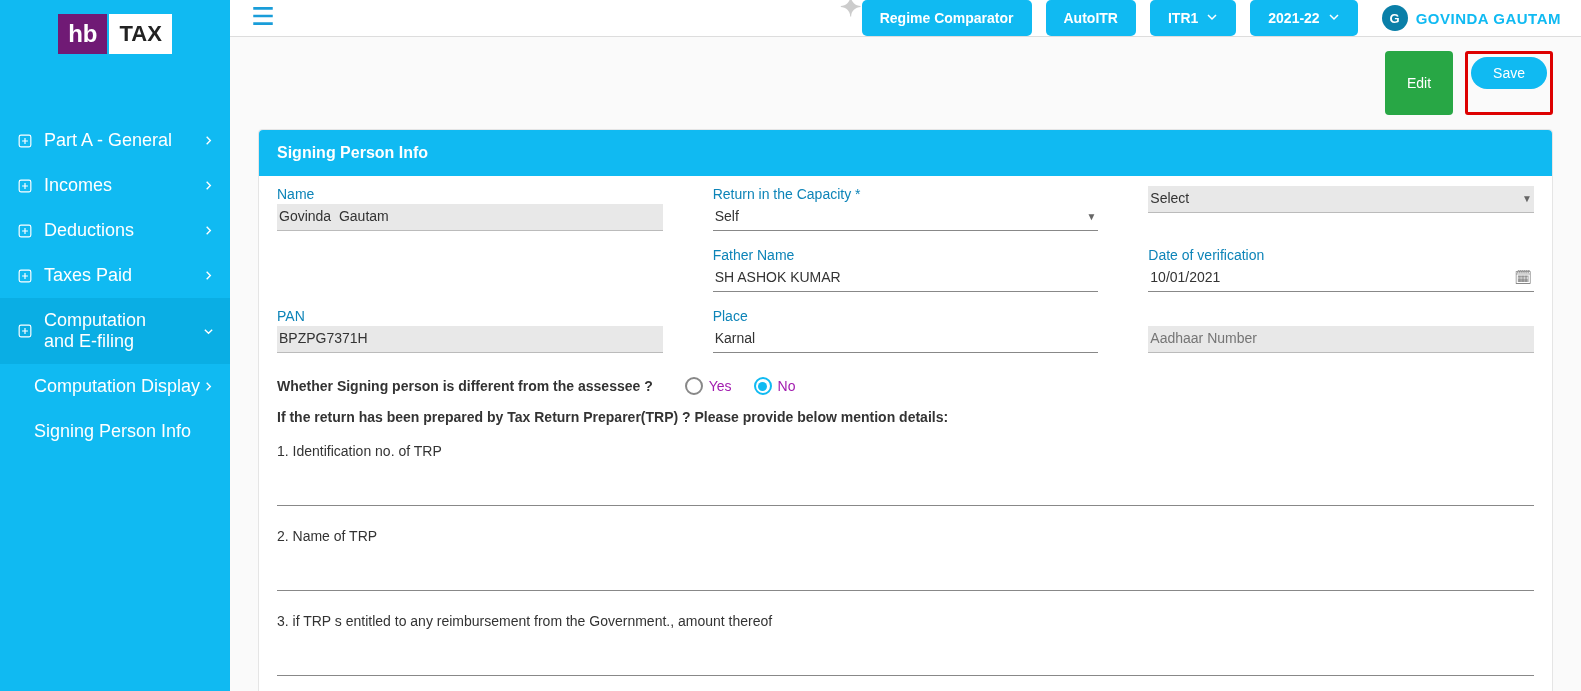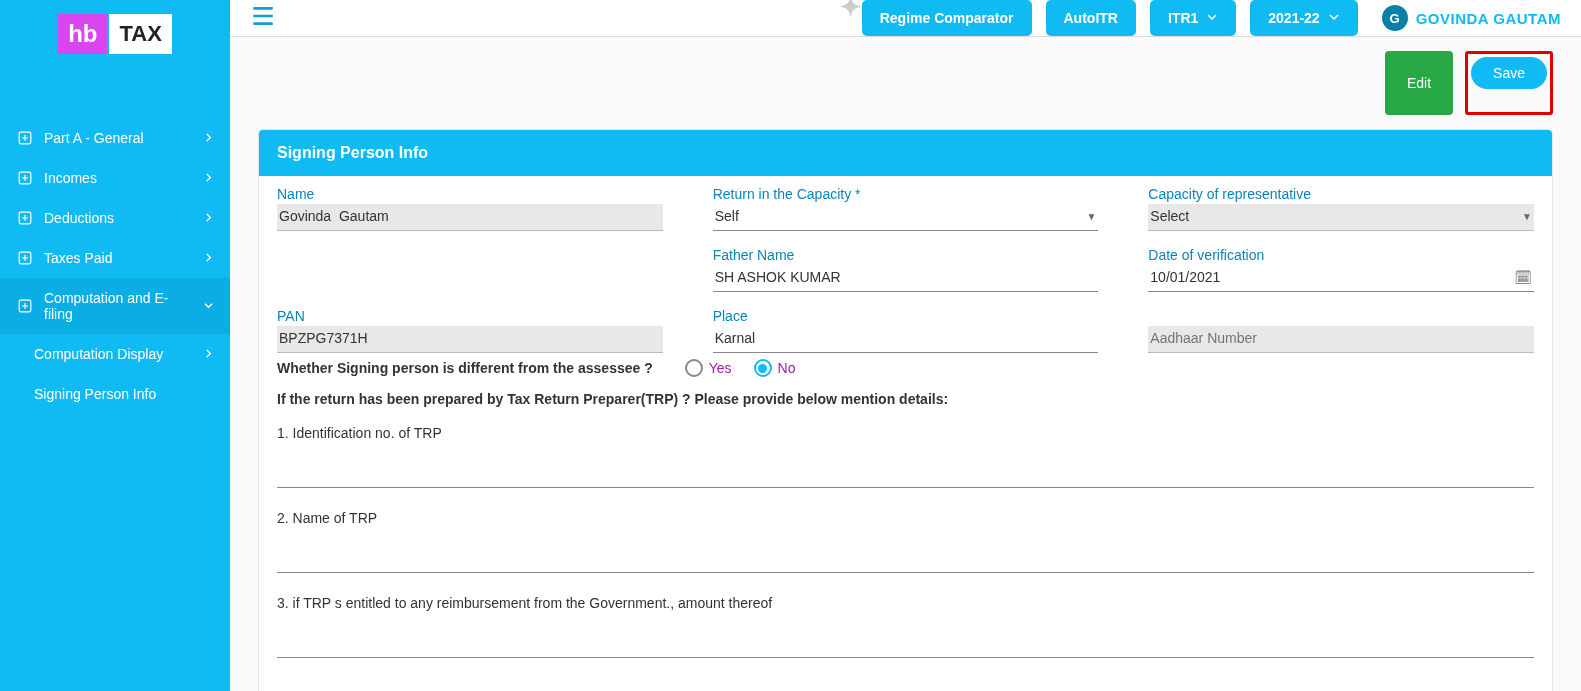--- a/index.html
+++ b/index.html
@@ -1,25 +1,25 @@
 <!DOCTYPE html>
 <html><head>
 <meta charset="utf-8">
 <style>
 * { box-sizing: border-box; margin: 0; padding: 0; font-family: Arial, sans-serif; }
 body { display: flex; height: 691px; width: 1581px; overflow: hidden; background: #fafafa; }
 
 .sidebar { width: 230px; background: #10baf2; color: #fff; height: 100%; flex-shrink: 0; }
 .logo-wrap { display: flex; justify-content: center; align-items: center; height: 68px; }
 .logo { display: flex; }
-.logo .hb { background: #d946ef; color: #fff; font-weight: bold; font-size: 24px; padding: 6px 10px; display: flex; align-items: center; }
+.logo .hb { background: #701a75; color: #fff; font-weight: bold; font-size: 24px; padding: 6px 10px; display: flex; align-items: center; }
 .logo .tax { background: #fff; color: #222; font-weight: bold; font-size: 22px; padding: 6px 10px; display: flex; align-items: center; margin-left: 2px; }
 
 .nav { padding-top: 50px; }
-.nav-item { display: flex; align-items: center; padding: 12px 18px; font-size: 14px; cursor: pointer; position: relative; }
+.nav-item { display: flex; align-items: center; padding: 12px 18px; font-size: 18px; cursor: pointer; position: relative; }
 .nav-item .plus-icon { width: 14px; height: 14px; margin-right: 12px; display: inline-flex; align-items: center; justify-content: center; }
 .nav-item .plus-icon svg { width: 14px; height: 14px; }
 .nav-item .arrow { position: absolute; right: 16px; }
 .nav-item .arrow svg { width: 11px; height: 11px; }
 .nav-sub { padding-left: 34px; }
 .nav-item.group-active { background: #0aaee4; }
 
 .main { flex: 1; display: flex; flex-direction: column; }
 .topbar { display: flex; align-items: center; height: 64px; padding: 0 20px; border-bottom: 1px solid #ddd; background: #fff; }
 .hamburger { cursor: pointer; }
@@ -38,21 +38,21 @@
 
 .action-row { display: flex; justify-content: flex-end; padding: 14px 28px 0; gap: 12px; }
 .btn-edit { background: #28a745; color: #fff; border: none; padding: 24px 22px; border-radius: 4px; font-size: 14px; cursor: pointer; }
 .btn-save-wrap { border: 3px solid #d00; padding: 3px; border-radius: 3px; }
 .btn-save { background: #10baf2; color: #fff; border: none; padding: 8px 22px; border-radius: 16px; font-size: 14px; cursor: pointer; }
 
 .card { margin: 14px 28px 20px; background: #fff; border: 1px solid #e5e5e5; border-radius: 4px; }
 .card-header { background: #10baf2; color: #fff; padding: 14px 18px; font-weight: 600; font-size: 16px; border-radius: 4px 4px 0 0; }
 .card-body { padding: 10px 18px 20px; }
 
-.form-grid { display: grid; grid-template-columns: 1fr 1fr 1fr; gap: 16px 50px; margin-bottom: 6px; }
+.form-grid { display: grid; grid-template-columns: 1fr 1fr 1fr; gap: 16px 50px; margin-bottom: 24px; }
 .field label { color: #0d84b8; font-size: 14px; display: block; margin-bottom: 2px; }
 .field .val { border-bottom: 1px solid #888; padding: 4px 2px 6px; font-size: 14px; color: #333; min-height: 24px; width: 100%; background: transparent; border-left: none; border-right: none; border-top: none; font-family: inherit; }
 .field .val.readonly-gray { background: #e8e8e8; border-bottom: 1px solid #bbb; }
 .field .val.placeholder { color: #888; }
 .field.select .val { display: flex; justify-content: space-between; align-items: center; }
 .field.select .tri { font-size: 10px; color: #666; }
 .field.date .val { display: flex; justify-content: space-between; align-items: center; }
 
 .radio-row { display: flex; align-items: center; gap: 22px; margin-bottom: 14px; margin-top: 6px; font-size: 14px; }
 .radio-row .question { font-weight: 600; color: #333; margin-right: 10px; }
@@ -200,21 +200,20 @@
           <input class="val readonly-gray" readonly="" value="Govinda  Gautam" style="">
         </div>
         <div class="field select">
           <label>Return in the Capacity *</label>
           <div class="val">
             <span>Self</span>
             <span class="tri">▼</span>
           </div>
         </div>
         <div class="field select">
-          <label>Capacity of representative</label>
           <div class="val readonly-gray">
             <span>Select</span>
             <span class="tri">▼</span>
           </div>
         </div>
 
         <div class="field">
           <label>&nbsp;</label>
         </div>
         <div class="field">

